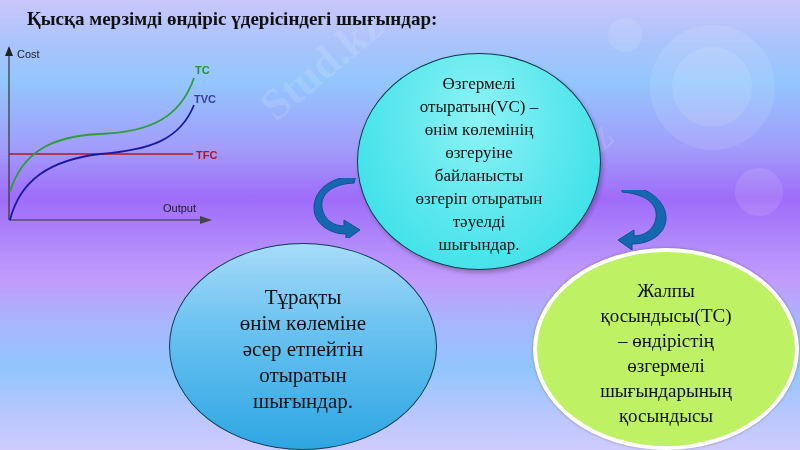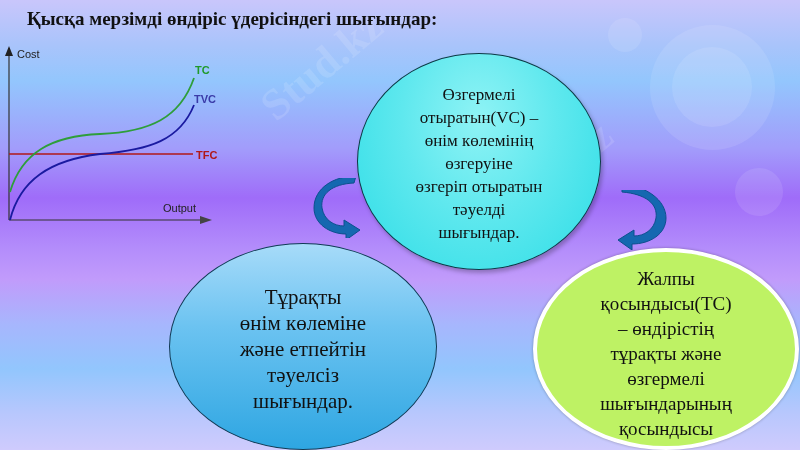--- a/index.html
+++ b/index.html
@@ -69,39 +69,39 @@
 <svg class="arrow" style="left:612px;top:190px;" width="60" height="60" viewBox="0 0 60 60">
   <path d="M10,2 C34,4 46,14 44,28 C42,40 32,46 22,46 L22,40 L6,50 L20,60 L20,54 C38,54 54,44 54,28 C54,10 34,-4 10,-6 Z" fill="#1568b0" stroke="#0d4f8e" stroke-width="1"></path>
 </svg>
 
 <div class="ellipse vc">
   <div>
     <div>Өзгермелі</div>
     <div>отыратын(VC) –</div>
     <div>өнім көлемінің</div>
     <div>өзгеруіне</div>
+    <div>байланысты</div>
     <div>өзгеріп отыратын</div>
     <div>тәуелді</div>
     <div>шығындар.</div>
   </div>
 </div>
 
 <div class="ellipse fc">
   <div style="font-size:21px;line-height:26px;">
     <div>Тұрақты</div>
     <div>өнім көлеміне</div>
-    <div>және етпейтін</div>
-    <div>тәуелсіз</div>
+    <div>әсер етпейтін</div>
+    <div>отыратын</div>
     <div>шығындар.</div>
   </div>
 </div>
 
 <div class="ellipse tc">
   <div style="font-size:19px;line-height:25px;">
     <div>Жалпы</div>
     <div>қосындысы(ТС)</div>
     <div>– өндірістің</div>
-    <div>тұрақты және</div>
     <div>өзгермелі</div>
     <div>шығындарының</div>
     <div>қосындысы</div>
   </div>
 </div>
 
 </body></html>

